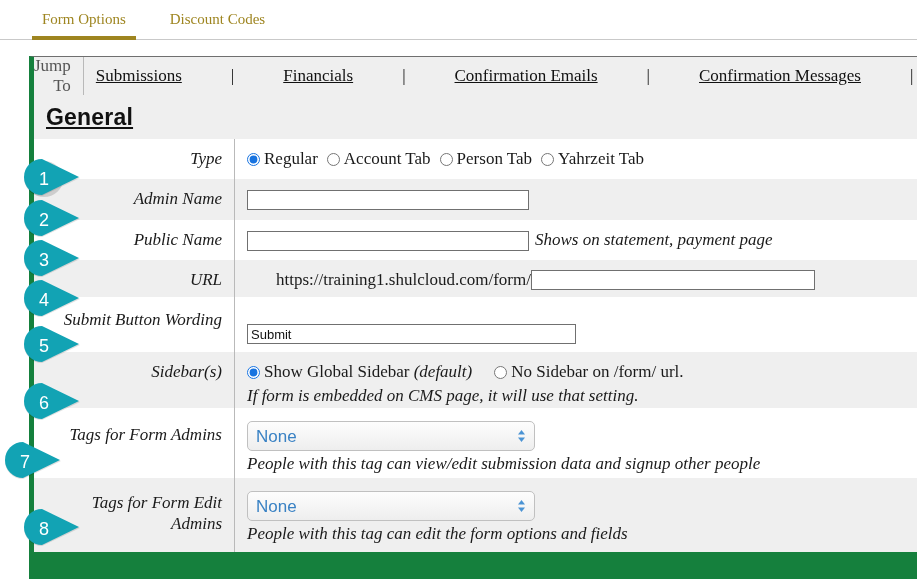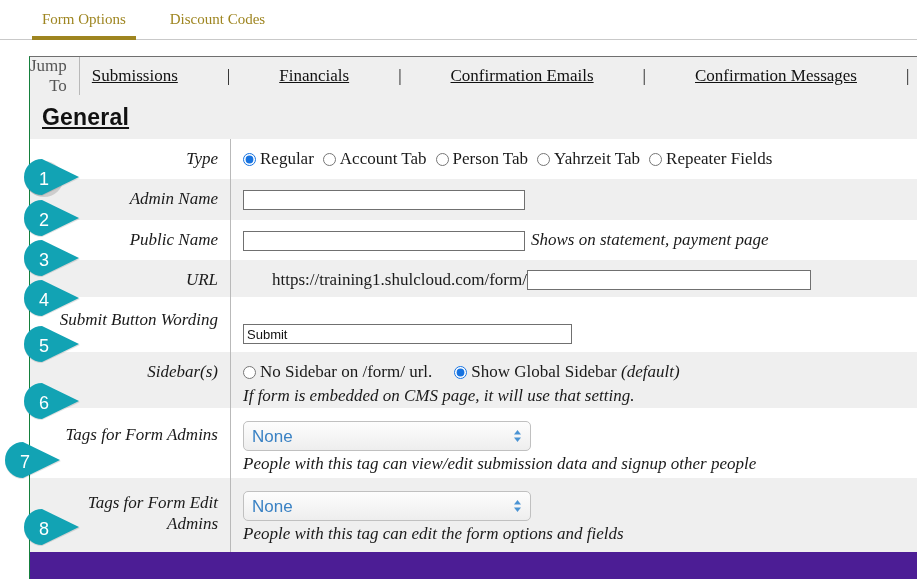--- a/index.html
+++ b/index.html
@@ -45,24 +45,24 @@
     border-bottom-color: #9e8520;
   }
 
   
   .panel {
     position: absolute;
     left: 29px;
     top: 56px;
     right: 0;
     bottom: 0;
-    border-left: 1px solid #15803d;
+    border-left: 5px solid #15803d;
     border-top: 1px solid #6f6f6f;
     box-sizing: border-box;
-    background: #4c1d95;
+    background: #15803d;
   }
 
   .jump-row {
     background: #efefef;
     height: 38px;
     display: flex;
     align-items: center;
     box-sizing: border-box;
   }
   .jump-label {
@@ -296,24 +296,20 @@
           <label>Account Tab</label>
         </span>
         <span class="rad">
           <input type="radio" name="type" style="">
           <label>Person Tab</label>
         </span>
         <span class="rad">
           <input type="radio" name="type" style="">
           <label>Yahrzeit Tab</label>
         </span>
-        <span class="rad">
-          <input type="radio" name="type" style="">
-          <label>Repeater Fields</label>
-        </span>
       </div>
     </div>
   </div>
 
   <div class="frow alt" style="height:41px">
     <div class="flabel">Admin Name</div>
     <div class="fvalue">
       <input class="txt w-admin" type="text" value="" style="">
     </div>
   </div>
@@ -342,26 +338,26 @@
     <div class="fvalue" style="display:flex;align-items:flex-end;padding-bottom:8px">
       <input class="txt w-submit" type="text" value="Submit" style="">
     </div>
   </div>
 
   <div class="frow alt" style="height:56px">
     <div class="flabel">Sidebar(s)</div>
     <div class="fvalue">
       <div class="radio-line sidebar-line">
         <span class="rad">
+          <input type="radio" name="sidebar" checked="" style="">
+          <label><span>Show Global Sidebar </span><i>(default)</i></label>
+        </span>
+        <span class="rad">
           <input type="radio" name="sidebar" style="">
           <label>No Sidebar on /form/ url.</label>
-        </span>
-        <span class="rad">
-          <input type="radio" name="sidebar" checked="" style="">
-          <label><span>Show Global Sidebar </span><i>(default)</i></label>
         </span>
       </div>
       <div class="note-italic">If form is embedded on CMS page, it will use that setting.</div>
     </div>
   </div>
 
   <div class="frow plain" style="height:70px">
     <div class="flabel" style="padding-top:16px">Tags for Form Admins</div>
     <div class="fvalue" style="padding-top:13px">
       <div class="selwrap">

